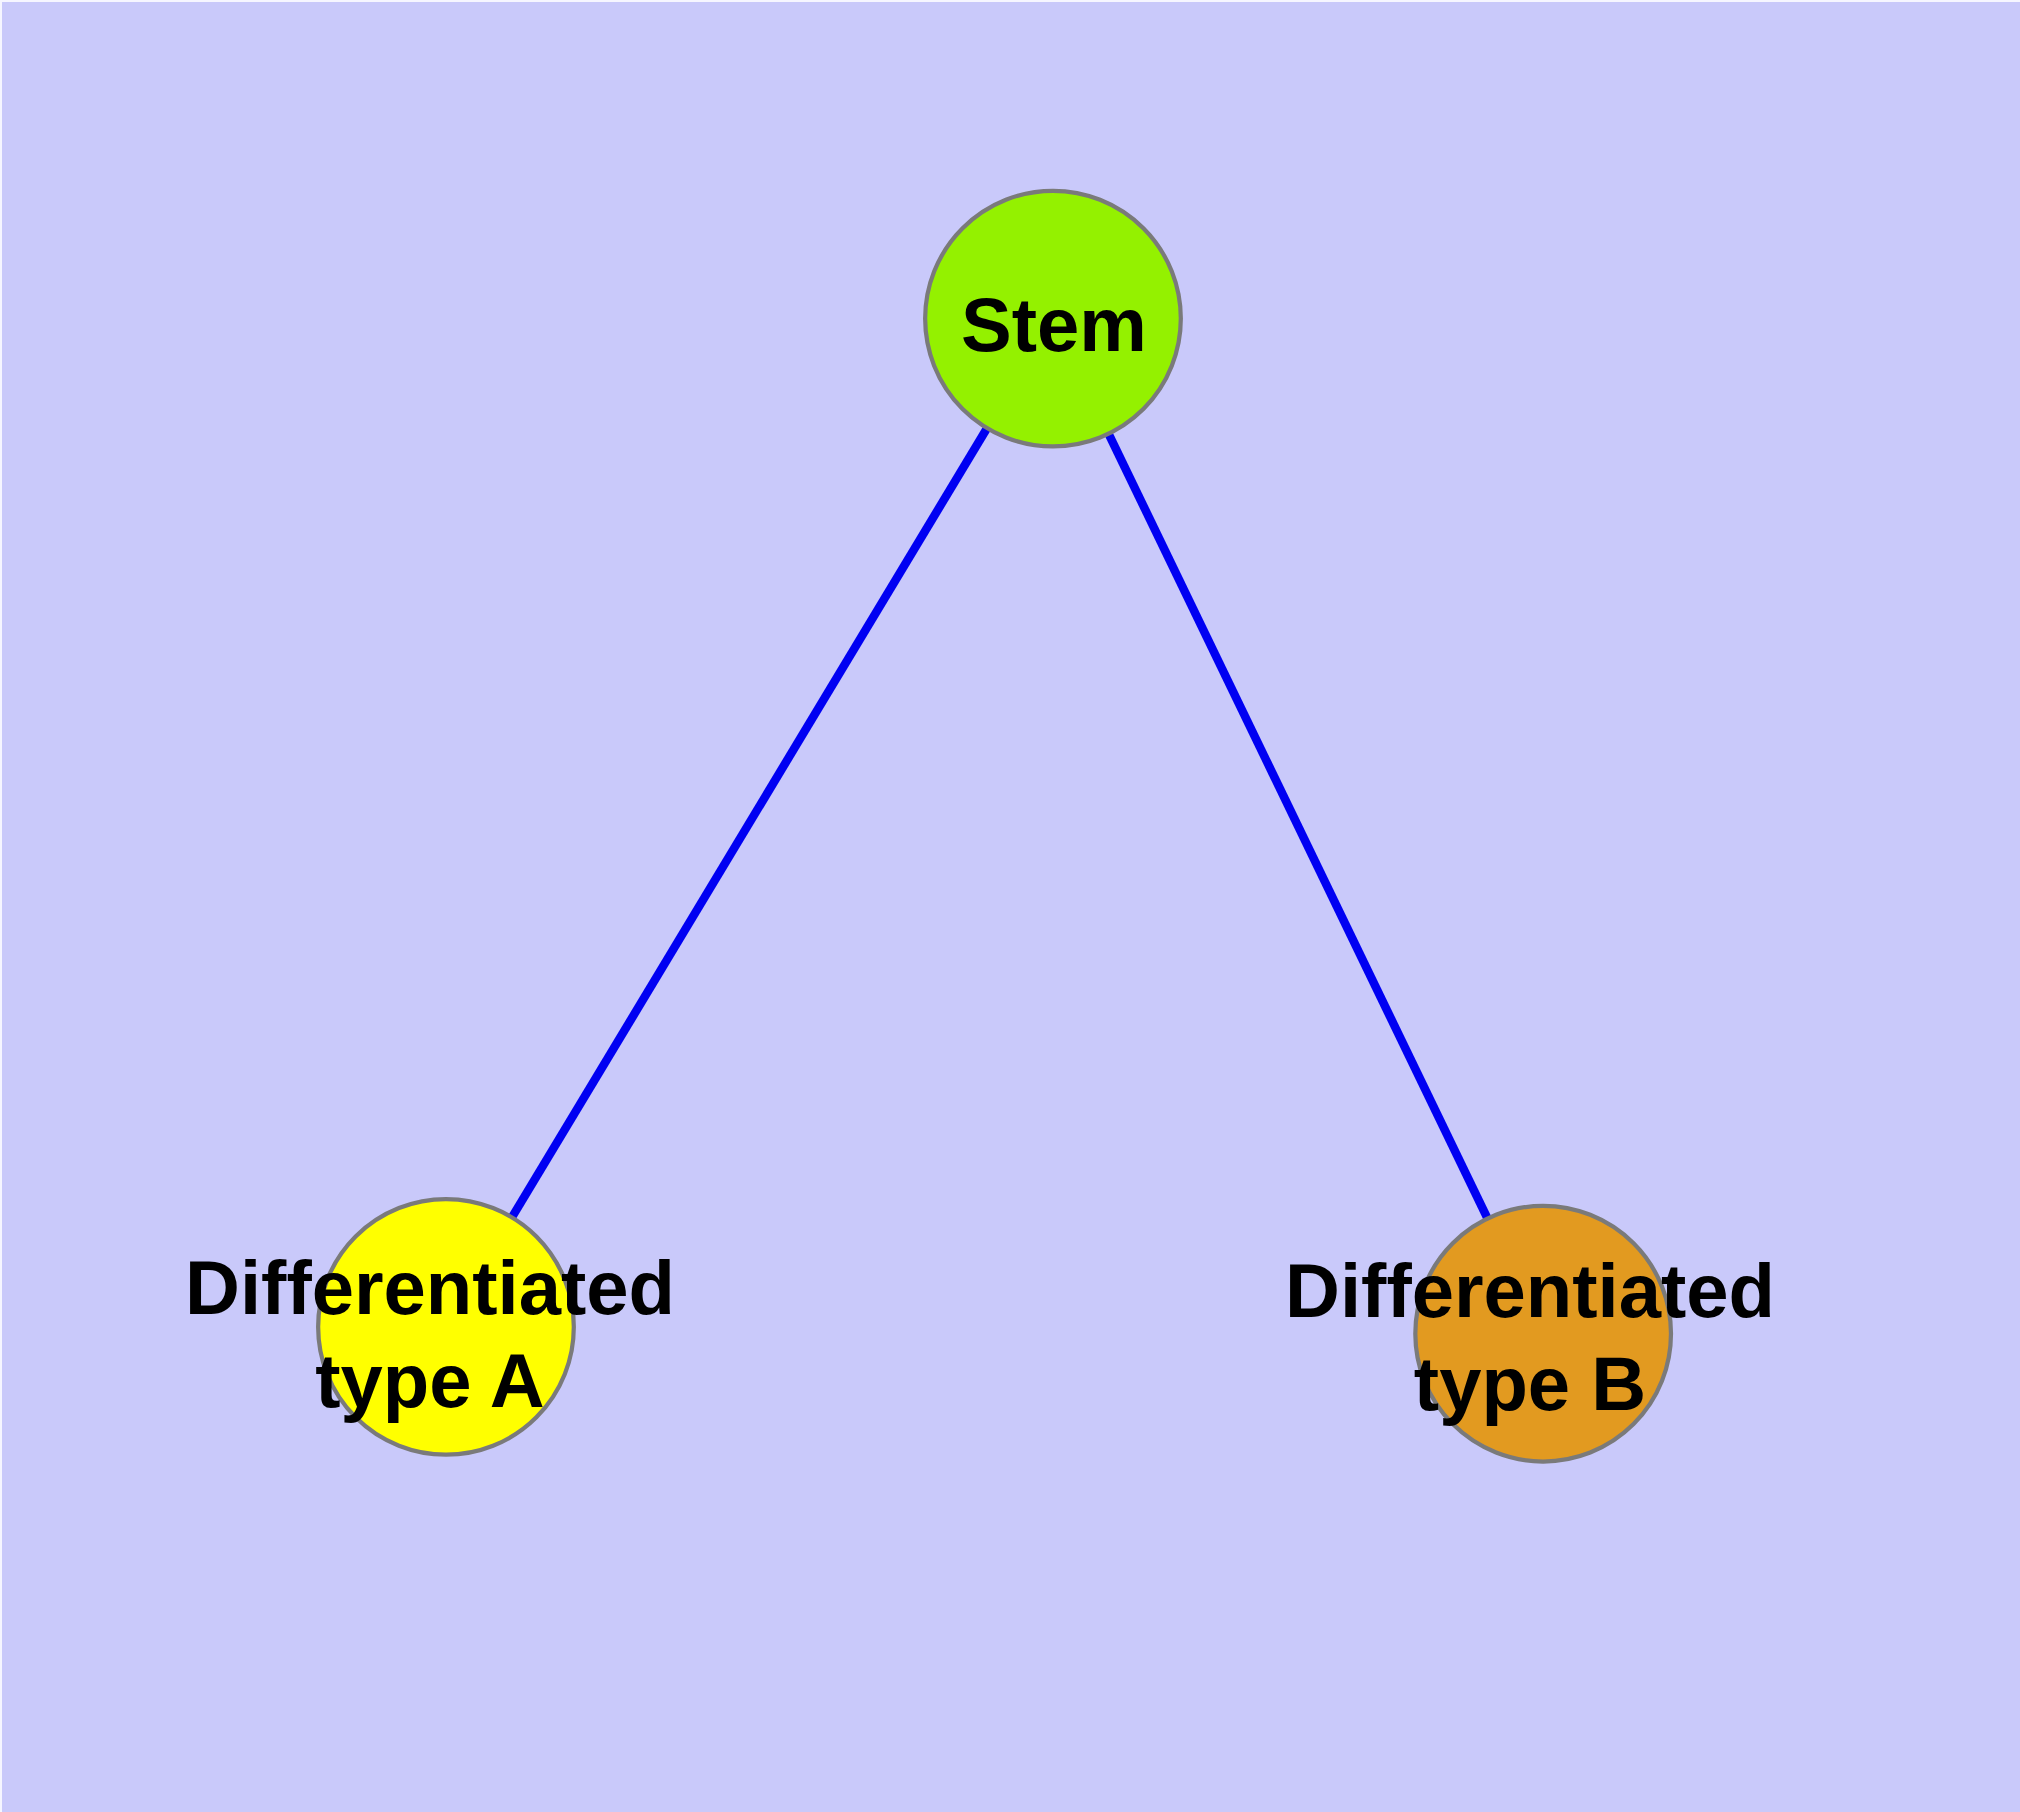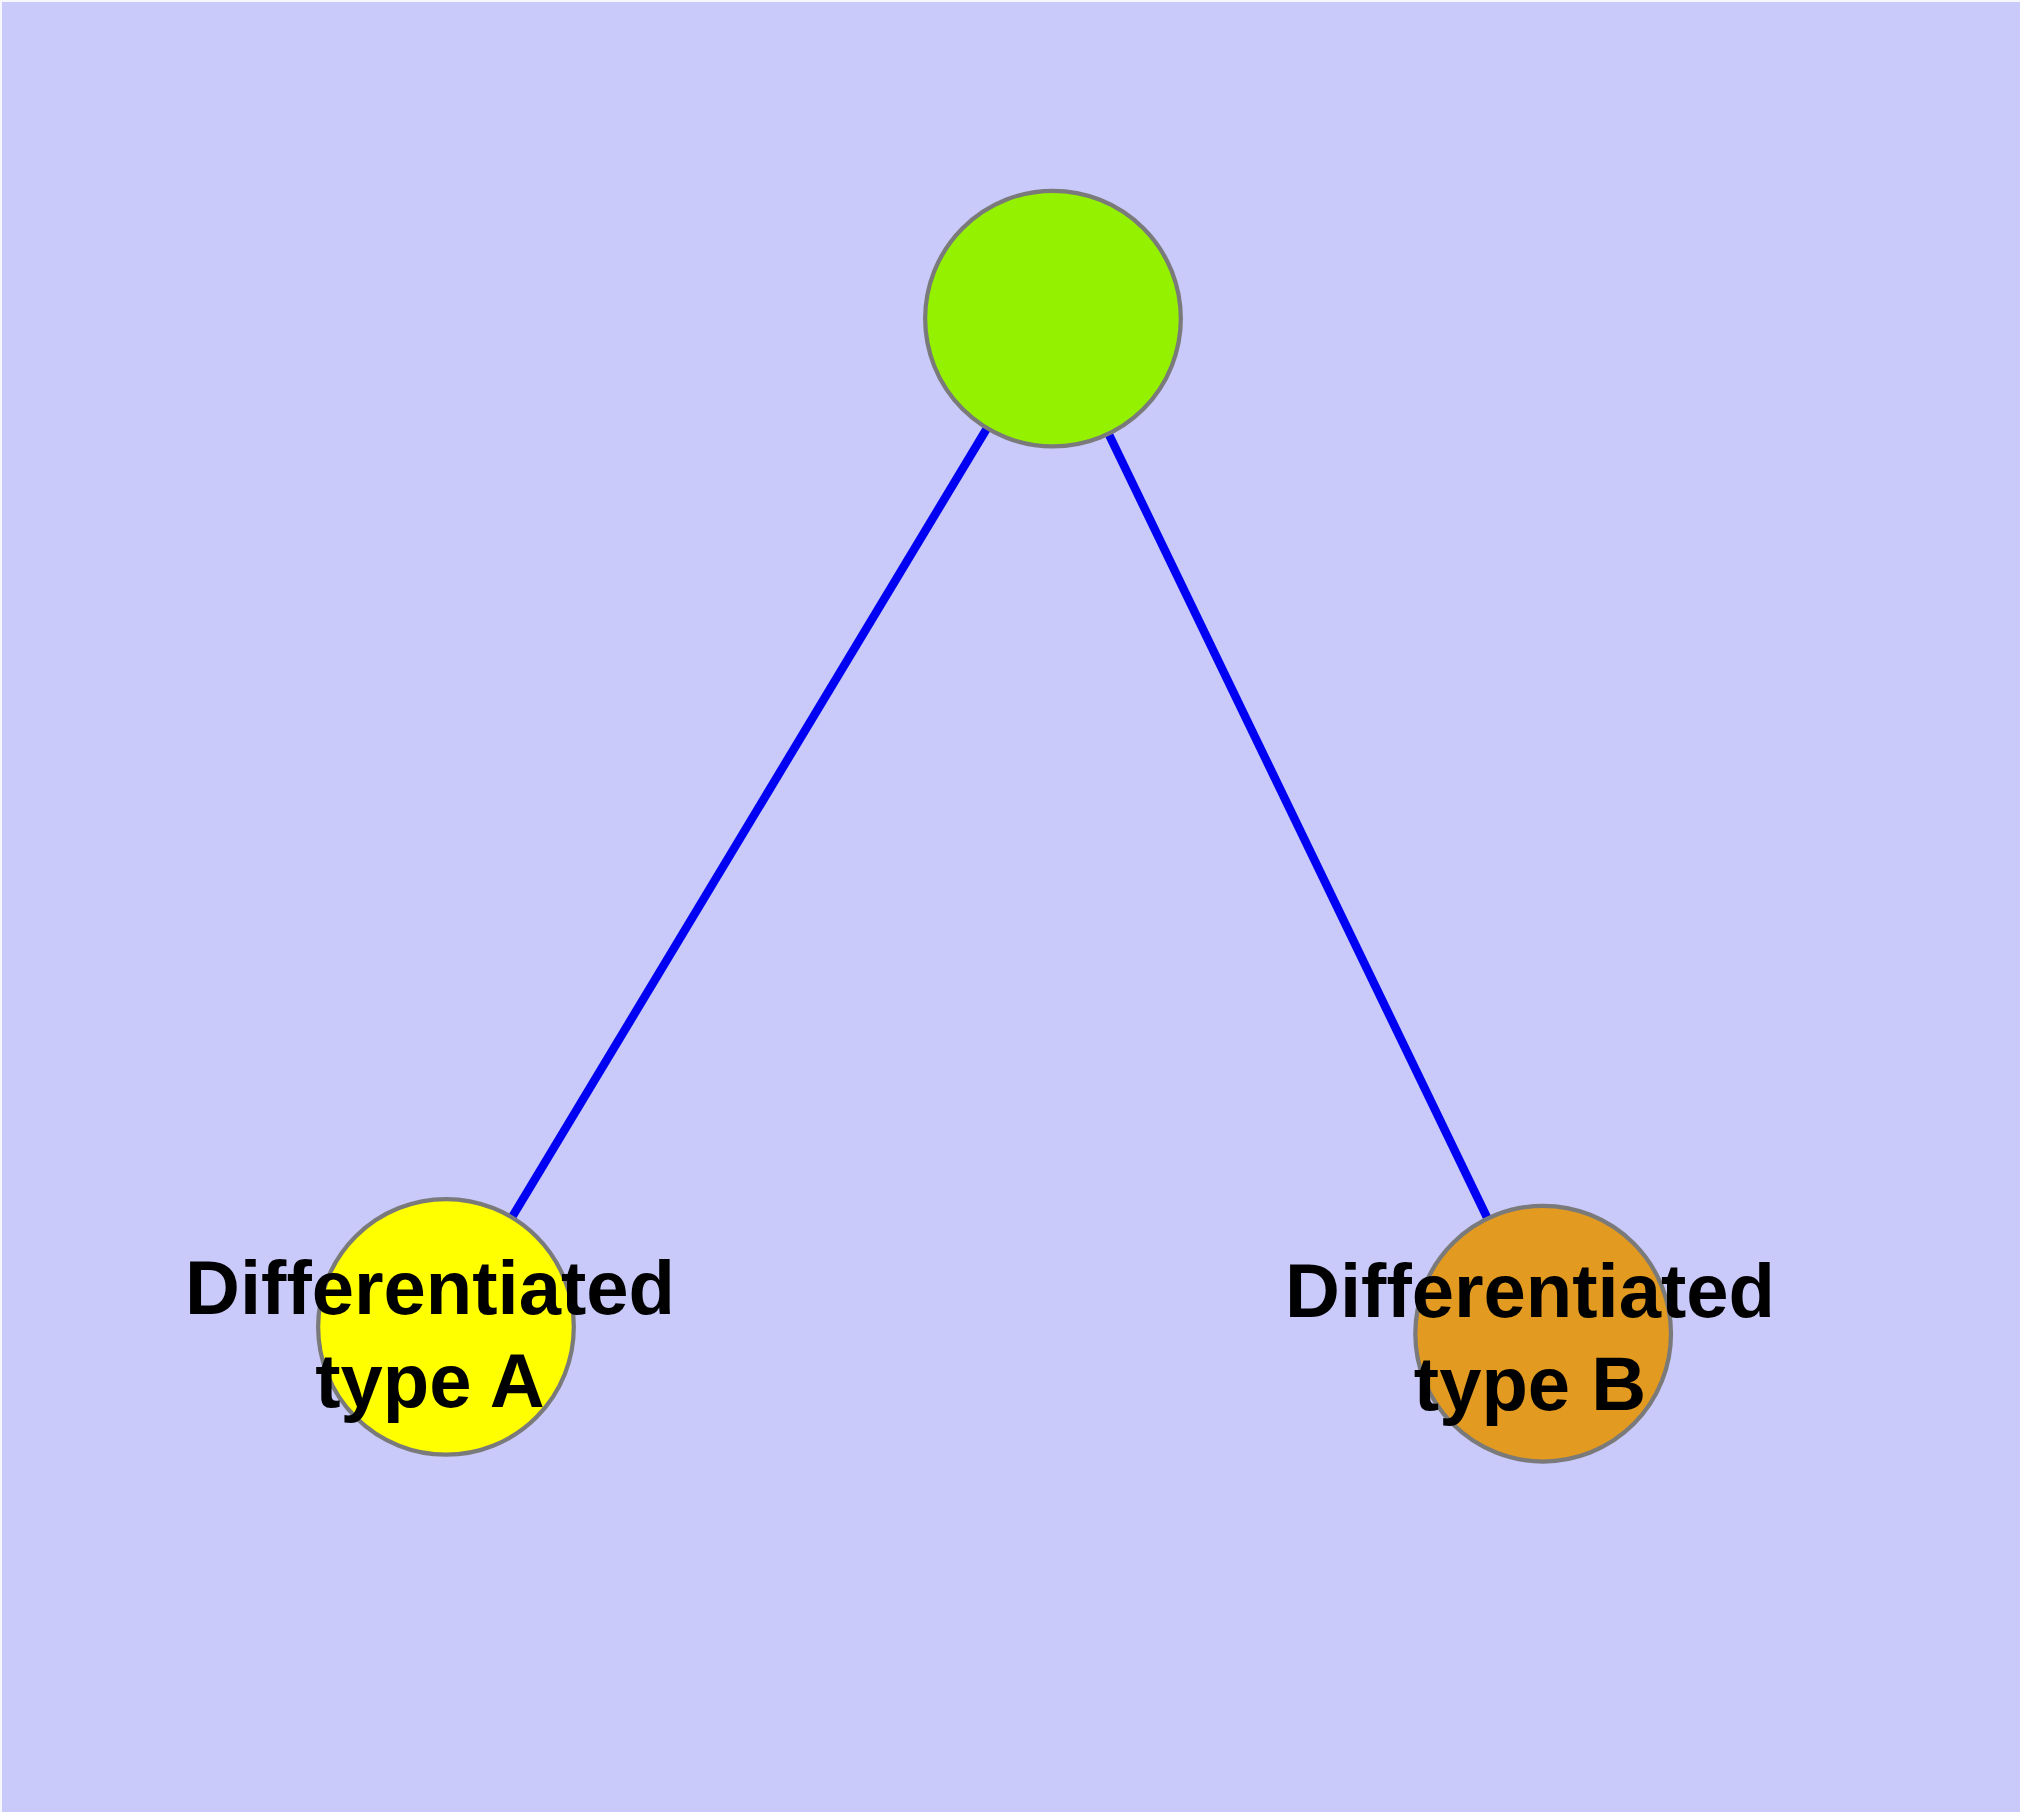--- a/index.html
+++ b/index.html
@@ -42,18 +42,19 @@
 <body>
 
 <div class="stage" id="stage" style="width: 2021px; height: 1812px; background: rgb(201, 201, 250);">
   <svg id="graph-svg" class="graph-svg" xmlns="http://www.w3.org/2000/svg" viewBox="0 0 2384 2138">
       <line x1="1241" y1="374" x2="524" y2="1565" stroke="#0000F2" stroke-width="10"></line>
       <line x1="1241" y1="374" x2="1820" y2="1573" stroke="#0000F2" stroke-width="10"></line>
       <circle cx="1241" cy="374" r="151" fill="#94F100" stroke="#7A7A7A" stroke-width="5"></circle>
       <circle cx="524" cy="1565" r="151" fill="#FFFF00" stroke="#7A7A7A" stroke-width="5"></circle>
       <circle cx="1820" cy="1573" r="151" fill="#E29A20" stroke="#7A7A7A" stroke-width="5"></circle>
     </svg>
+  <div class="node-label" style="left: 1052px; top: 322px; color: rgb(0, 0, 0);">Stem</div>
   <div class="node-label" style="left: 428px; top: 1332px; color: rgb(0, 0, 0);">Differentiated
 type A</div>
   <div class="node-label" style="left: 1528px; top: 1335px; color: rgb(0, 0, 0);">Differentiated
 type B</div>
 </div>
 
 
 </body></html>

